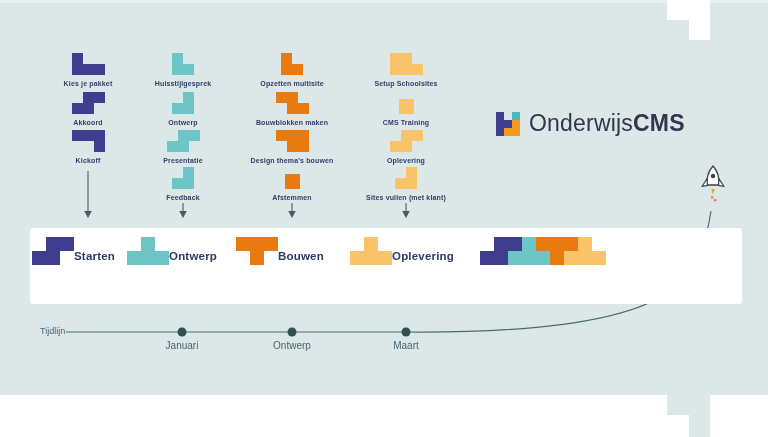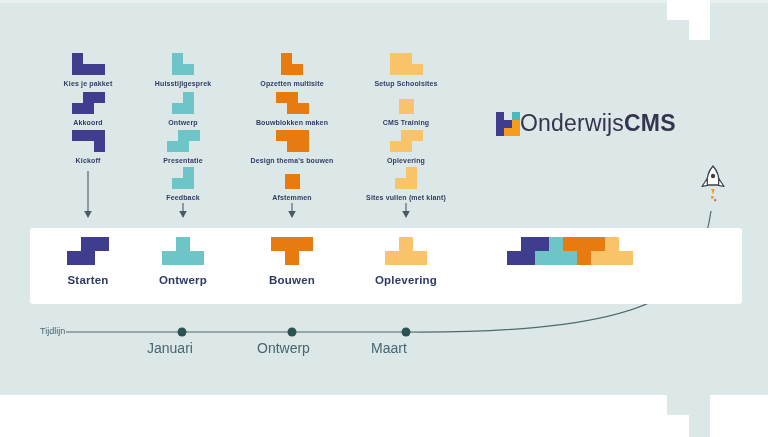--- a/index.html
+++ b/index.html
@@ -25,35 +25,35 @@
   .item{position:absolute;width:120px;display:flex;flex-direction:column;
         align-items:center;z-index:2;}
   .c1{left:28px}.c2{left:123px}.c3{left:232px}.c4{left:346px}
   .r1{top:53px}.r2{top:92px}.r3{top:130px}.r4{top:167px}
   .pbox{height:22px;display:flex;align-items:flex-end;justify-content:center;}
   .lbl{margin-top:5px;font-size:7px;font-weight:700;color:var(--label);
        letter-spacing:.15px;text-align:center;white-space:nowrap;}
 
   .band{position:absolute;left:30px;top:228px;width:712px;height:76px;
         background:var(--band-bg);border-radius:3px;z-index:2;}
-  .phase{position:absolute;top:237px;width:112px;display:flex;flex-direction:column;
+  .phase{position:absolute;top:237px;width:112px;display:flex;flex-direction:row;
          align-items:center;z-index:3;}
   .ph1{left:32px}.ph2{left:127px}.ph3{left:236px}.ph4{left:350px}
   .summary{left:480px;width:180px;}
   .phase .pbox{height:28px;}
   .phase .lbl{margin-top:9px;font-size:11.5px;font-weight:700;color:var(--navy);letter-spacing:.2px;}
 
   .logo{position:absolute;left:496px;top:110px;display:flex;align-items:center;
-        z-index:2;}
+        gap:9px;z-index:2;}
   .logo-mark{width:24px;height:24px;}
   .logo-text{font-size:23px;font-weight:500;color:var(--logo-text);letter-spacing:.2px;}
   .logo-text b{font-weight:800;}
 
   .tl-label{position:absolute;left:24px;top:326px;font-size:9px;color:var(--tl-text);z-index:2;margin-left:16px;}
-  .month{position:absolute;top:340px;width:70px;text-align:left;font-size:14px;
+  .month{position:absolute;top:340px;width:70px;text-align:center;font-size:10px;
          color:var(--tl-text);z-index:2;}
   .m1{left:147px}.m2{left:257px}.m3{left:371px}
 
   .rocket{position:absolute;left:699px;top:163px;z-index:4;}
   .tl-line{stroke:var(--line);stroke-width:1.2;fill:none;}
   .tl-dot{fill:var(--dot);}
   .arr{stroke:var(--arrow);stroke-width:1.1;}
   .arrhead{fill:var(--arrow);}
 </style>
 </head>

